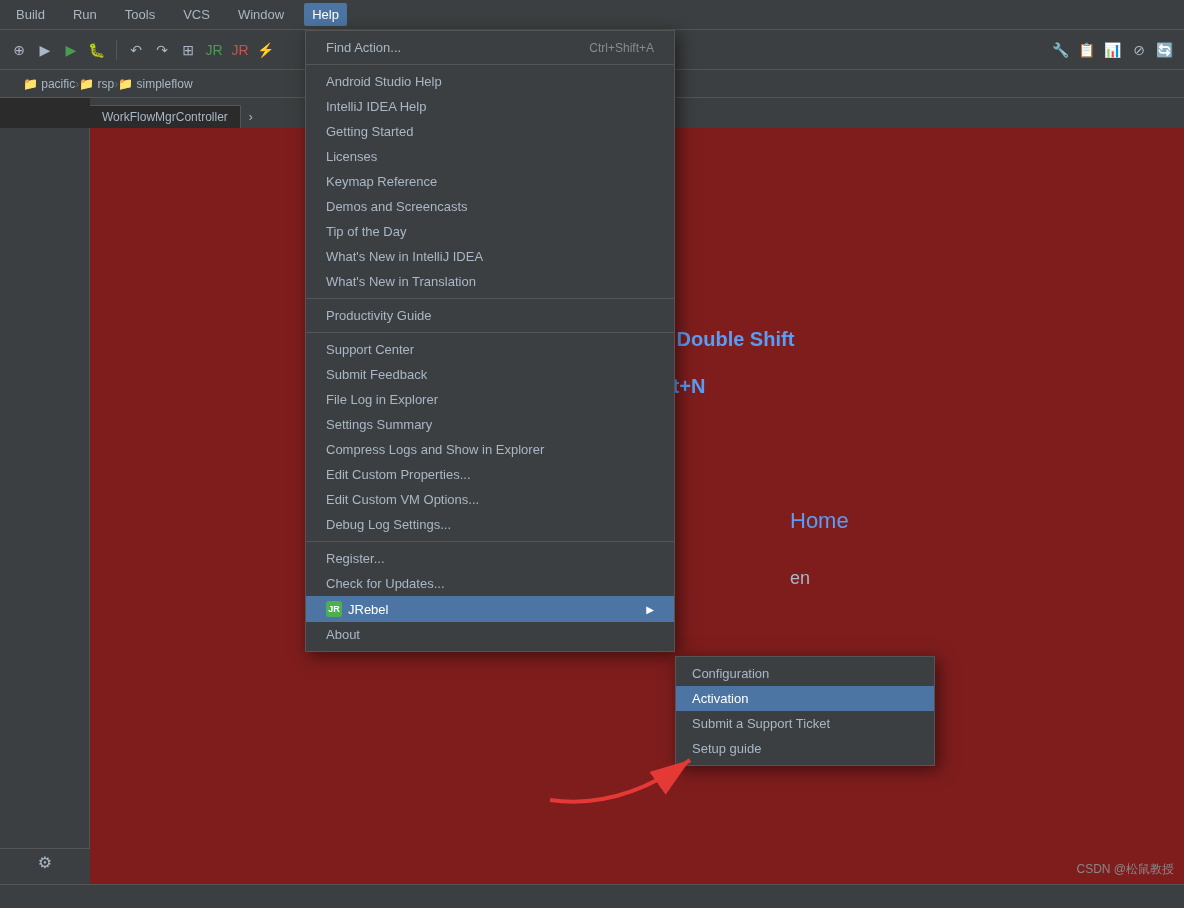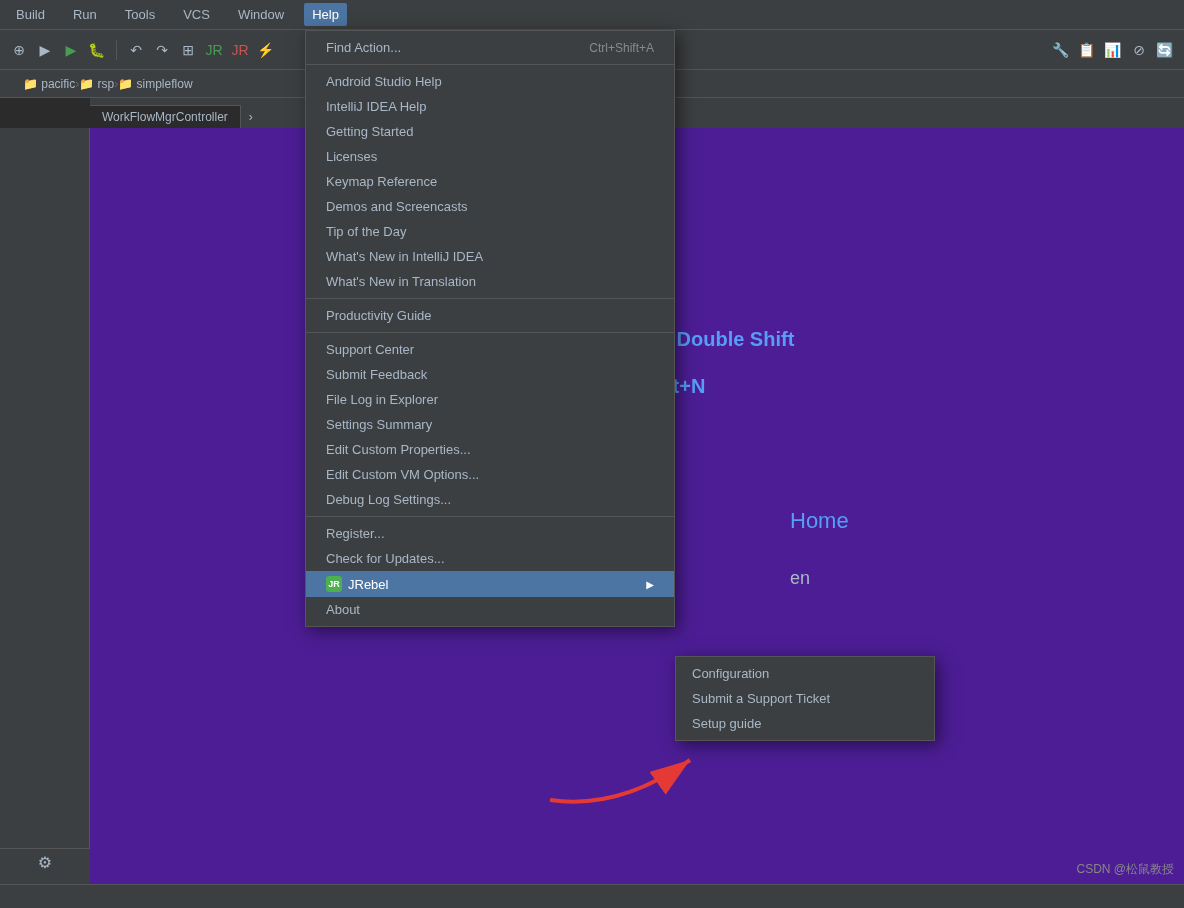--- a/index.html
+++ b/index.html
@@ -141,21 +141,21 @@
       color: #a9b7c6;
       font-size: 16px;
       cursor: pointer;
     }
 
     
     .main-area {
       position: absolute;
       top: 128px; left: 90px; right: 0;
       bottom: 0;
-      background: #4c1d95;
+      background: #7f1d1d;
       overflow: hidden;
       padding-left: 24px;
     }
 
     
     .shortcut-hints {
       position: absolute;
       top: 200px; left: 400px;
     }
     .shortcut-row {
@@ -425,20 +425,23 @@
   <div class="menu-item">
     <span>Submit Feedback</span>
   </div>
   <div class="menu-item">
     <span>File Log in Explorer</span>
   </div>
   <div class="menu-item">
     <span>Settings Summary</span>
   </div>
   <div class="menu-item">
+    <span>Compress Logs and Show in Explorer</span>
+  </div>
+  <div class="menu-item">
     <span>Edit Custom Properties...</span>
   </div>
   <div class="menu-item">
     <span>Edit Custom VM Options...</span>
   </div>
   <div class="menu-item">
     <span>Debug Log Settings...</span>
   </div>
 
   <div class="menu-separator"></div>
@@ -457,20 +460,23 @@
     <span class="arrow">▶</span>
   </div>
   <div class="menu-item">
     <span>About</span>
   </div>
 </div>
 
 <div class="submenu">
   <div class="menu-item">
     <span>Configuration</span>
+  </div>
+  <div class="menu-item highlighted">
+    <span>Activation</span>
   </div>
   <div class="menu-item">
     <span>Submit a Support Ticket</span>
   </div>
   <div class="menu-item">
     <span>Setup guide</span>
   </div>
 </div>
 
 <div class="red-arrow">

